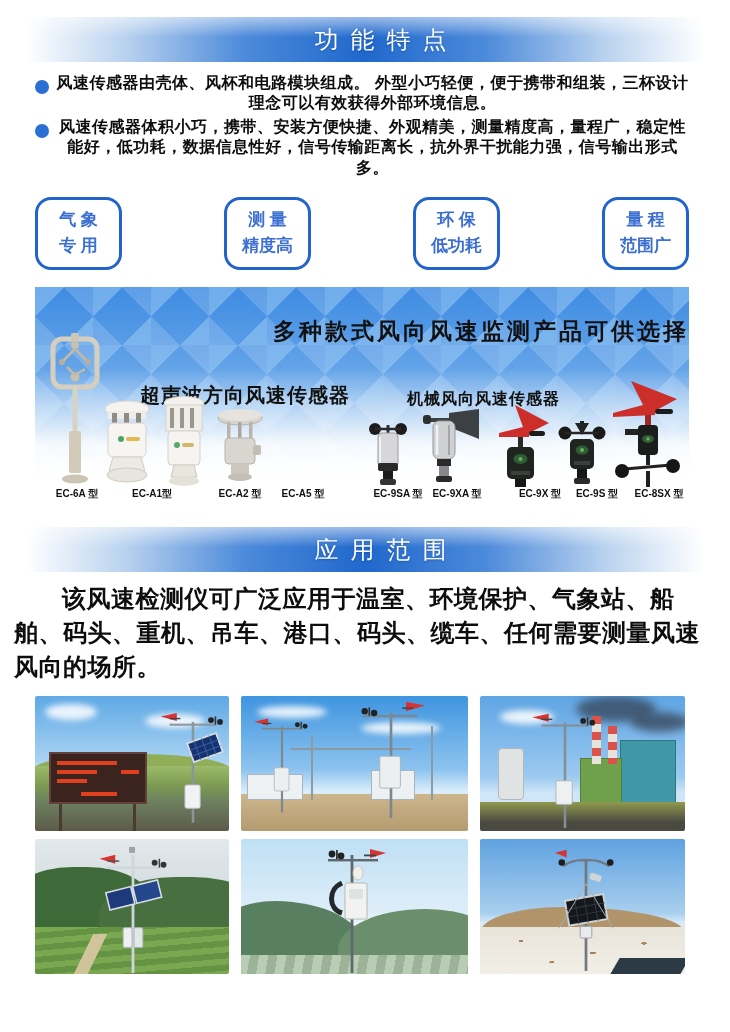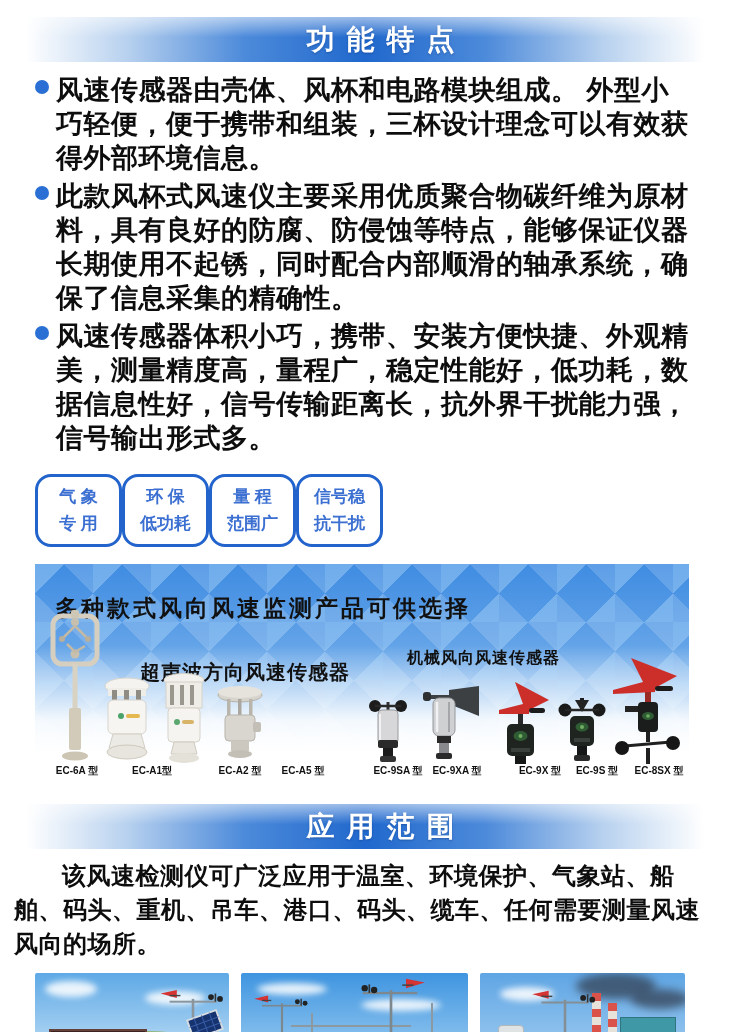--- a/index.html
+++ b/index.html
@@ -15,63 +15,64 @@
     height:45px; margin:0 12px; text-align:center;
     background:linear-gradient(90deg, #ffffff 2%, #b9d2ef 16%, #4c8ada 33%,
                #2068cd 50%, #4c8ada 67%, #b9d2ef 84%, #ffffff 98%);
     position:relative;
   }
   .banner::before{
     content:""; position:absolute; inset:0;
     background:linear-gradient(180deg, rgba(255,255,255,.55) 0%, rgba(255,255,255,0) 45%);
   }
   .banner span {
-    position:relative; color:#fff; font-weight:bold; font-size:28px;
+    position:relative; color:#fff; font-weight:normal; font-size:24px;
     letter-spacing:12px; line-height:45px; text-shadow:0 1px 2px rgba(0,40,100,.35);margin-left:43px;
   }
   .banner.first { margin-top:17px; }
 
   
   .features { padding:11px 0 6px 0; }
   .features li {
     list-style:none; position:relative; padding-left:21px;
-    font-size:27px; font-weight:bold; line-height:1.26; margin-bottom:4px;
+    font-size:16px; font-weight:bold; line-height:1.26; margin-bottom:4px;
     letter-spacing:.5px;
+    text-align:center;
   }
   .features li::before {
     content:""; position:absolute; left:0; top:7px; width:14px; height:14px;
     border-radius:50%; background:#2a6fd3;
   }
 
   
-  .badges { display:flex; margin-top:9px; }
+  .badges { display:flex; justify-content:space-between; margin-top:9px; }
   .badge {
     width:87px; height:73px; border:3px solid #2263cc; border-radius:16px;
     display:flex; flex-direction:column; align-items:center; justify-content:center;
     color:#3b6fd1; font-weight:bold; font-size:17px; line-height:1.55; background:#fff;
   }
 
   
   .showcase {
     margin-top:17px; height:232px; position:relative; overflow:hidden;
     background-color:#4f97e3;
     background-image:
       linear-gradient(180deg, rgba(255,255,255,0) 35%, rgba(255,255,255,.9) 68%, #ffffff 82%),
       linear-gradient(45deg, rgba(255,255,255,.16) 25%, transparent 25%, transparent 75%, rgba(255,255,255,.16) 75%),
       linear-gradient(-45deg, rgba(160,205,245,.5) 25%, transparent 25%, transparent 75%, rgba(160,205,245,.5) 75%),
       linear-gradient(180deg, #3f8ce2 0%, #7db4ec 60%, #dcecf9 100%);
     background-size:auto, 58px 58px, 58px 58px, auto;
   }
   .showcase-title {
-    position:absolute; top:29px; left:0; width:100%; text-align:left;
+    position:absolute; top:29px; left:0; width:100%; text-align:right;
     font-size:23px; font-weight:bold; letter-spacing:3px; color:#111;padding-left:20px;
   }
   .group-label { position:absolute; font-weight:bold; color:#111; }
   .group-left  { top:95px;  left:105px; font-size:20px; letter-spacing:1px; }
-  .group-right { top:84px;  left:372px; font-size:16px; letter-spacing:1px; }
+  .group-right { top:102px;  left:372px; font-size:16px; letter-spacing:1px; }
   .product { position:absolute; }
   .model-label {
     position:absolute; top:200px; transform:translateX(-50%);
     font-size:10px; font-weight:bold; color:#111; white-space:nowrap;
   }
 
   
   .app-text {
     margin:10px 14px 0 14px; font-size:24px; font-weight:bold;
     line-height:1.42; text-indent:2em; letter-spacing:.5px;
@@ -142,40 +143,39 @@
 </head>
 <body>
 
 <div class="banner first">
   <span>功能特点</span>
 </div>
 
 <div class="content">
   <ul class="features">
     <li>风速传感器由壳体、风杯和电路模块组成。 外型小巧轻便，便于携带和组装，三杯设计理念可以有效获得外部环境信息。</li>
-    <li>此款风杯式风速仪主要采用优质聚合物碳纤维为原材料，具有良好的防腐、防侵蚀等特点，能够保证仪器长期使用不起锈，同时配合内部顺滑的轴承系统，确保了信息采集的精确性。</li>
     <li>风速传感器体积小巧，携带、安装方便快捷、外观精美，测量精度高，量程广，稳定性能好，低功耗，数据信息性好，信号传输距离长，抗外界干扰能力强，信号输出形式多。</li>
   </ul>
 
   <div class="badges">
     <div class="badge">
       <span>气 象</span>
         <span>专 用</span>
     </div>
     <div class="badge">
+      <span>测 量</span>
+        <span>精度高</span>
+    </div>
+    <div class="badge">
       <span>环 保</span>
         <span>低功耗</span>
     </div>
     <div class="badge">
       <span>量 程</span>
         <span>范围广</span>
-    </div>
-    <div class="badge">
-      <span>信号稳</span>
-        <span>抗干扰</span>
     </div>
   </div>
 
   <div class="showcase">
     <div class="showcase-title">多种款式风向风速监测产品可供选择</div>
     <div class="group-label group-left">超声波方向风速传感器</div>
     <div class="group-label group-right">机械风向风速传感器</div>
 
     <svg class="product" style="left:10px; top:44px;" width="60" height="156" viewBox="0 0 60 156">
       <rect x="8" y="8" width="44" height="48" rx="9" fill="none" stroke="#d6cfc0" stroke-width="5"></rect>

